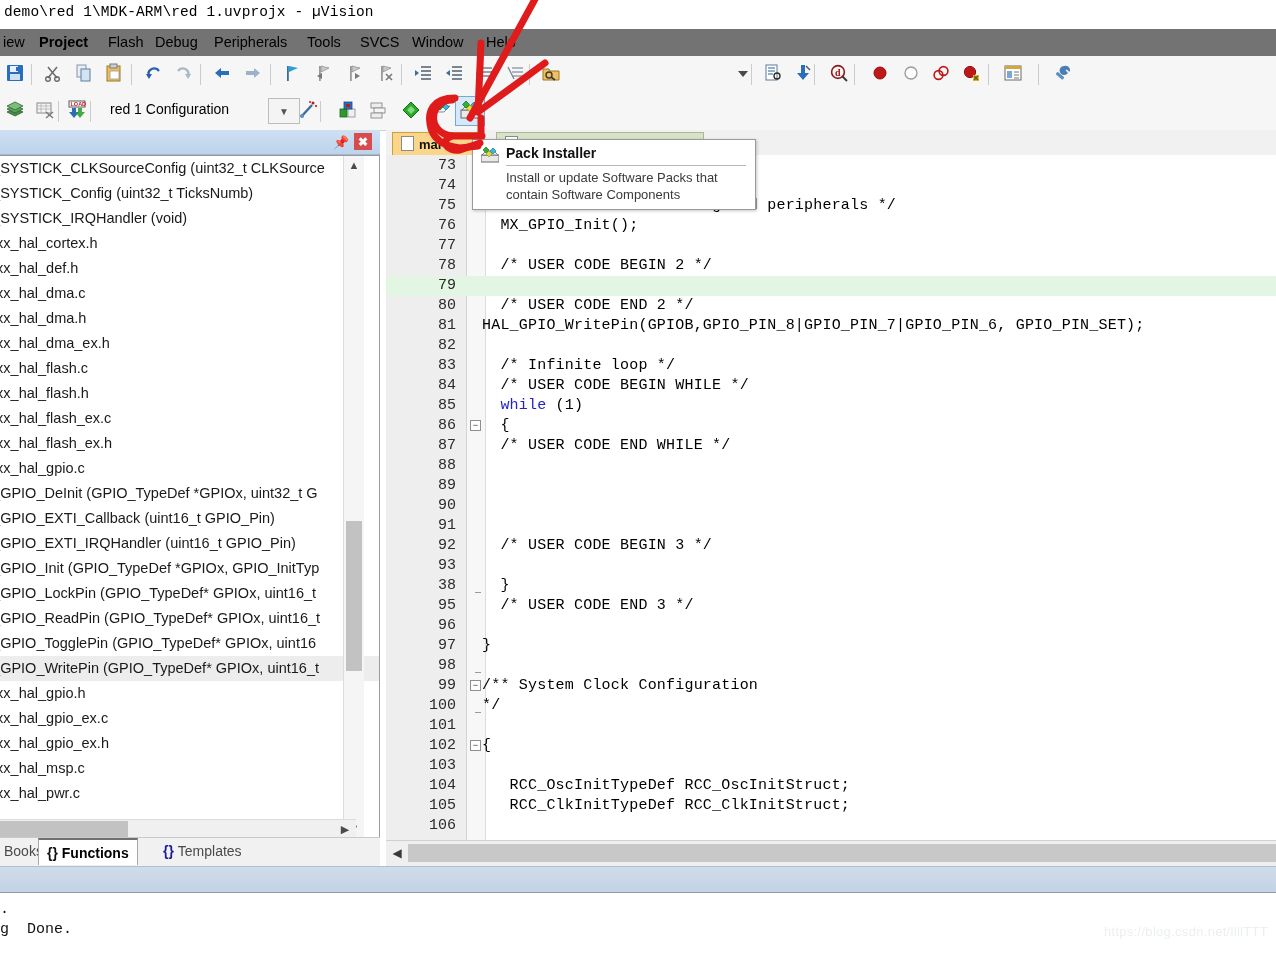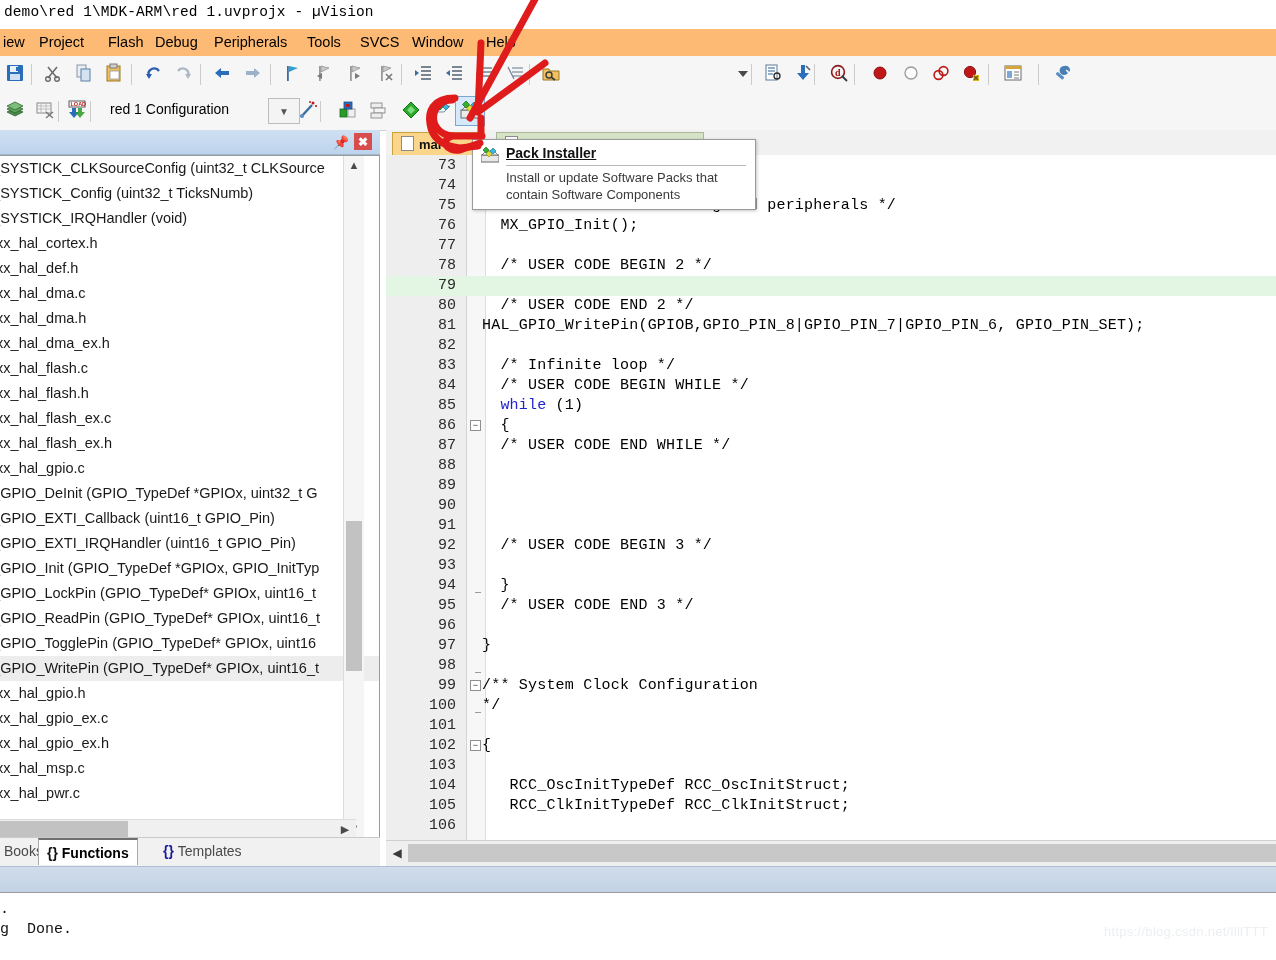--- a/index.html
+++ b/index.html
@@ -17,21 +17,21 @@
     background:#ffffff;
   }
   .titlebar .caption{
     position:absolute;left:4px;top:4px;font-size:14.5px;color:#000;
     white-space:nowrap;letter-spacing:0.1px;font-family:Liberation Mono, monospace;
   }
 
   
   .menubar{
     position:absolute;left:0;top:29px;width:1276px;height:27px;
-    background:#fdba74;
+    background:#737373;
   }
   .menubar .mi{
     position:absolute;top:4px;font-size:14.5px;color:#000;white-space:nowrap;
     padding:1px 3px;cursor:default;
   }
 
   
   .toolbar1{
     position:absolute;left:0;top:56px;width:1276px;height:37px;
     background:#f6f6f6;border-bottom:1px solid #e2e2e2;
@@ -194,21 +194,21 @@
   }
 
   
   .tooltip{
     position:absolute;left:472px;top:139px;width:282px;height:69px;
     background:#ffffff;border:1px solid #9a9a9a;z-index:60;
     box-shadow:1px 1px 3px rgba(0,0,0,0.22);
   }
   .tooltip .tt-icon{position:absolute;left:8px;top:6px;width:18px;height:17px;}
   .tooltip .tt-title{
-    position:absolute;left:33px;top:5px;font-size:14px;font-weight:bold;color:#111;text-decoration:underline;
+    position:absolute;left:33px;top:5px;font-size:14px;font-weight:bold;color:#111;
   }
   .tooltip .tt-rule{
     position:absolute;left:33px;top:25px;width:240px;height:1px;background:#b8b8b8;
   }
   .tooltip .tt-body{
     position:absolute;left:33px;top:29px;width:243px;font-size:13px;color:#3a3a3a;
     line-height:17px;
   }
 
   
@@ -236,21 +236,21 @@
 <body>
 
 <div id="app">
 
   <div class="titlebar">
     <div class="caption">demo\red 1\MDK-ARM\red 1.uvprojx - µVision</div>
   </div>
 
   <div class="menubar" id="menubar">
       <div class="mi" style="left: 0px;">iew</div>
-      <div class="mi" style="left: 36px;">Project</div>
+      <div class="mi" style="left: 36px; font-weight: bold;">Project</div>
       <div class="mi" style="left: 105px;">Flash</div>
       <div class="mi" style="left: 152px;">Debug</div>
       <div class="mi" style="left: 211px;">Peripherals</div>
       <div class="mi" style="left: 304px;">Tools</div>
       <div class="mi" style="left: 357px;">SVCS</div>
       <div class="mi" style="left: 409px;">Window</div>
       <div class="mi" style="left: 483px;">Help</div>
     </div>
 
   <div class="toolbar1" id="toolbar1">
@@ -695,21 +695,21 @@
           </div>
           <div class="cline" style="top: 381px;">
             <span class="ln">92</span>
             <span class="code tok-cm">  /* USER CODE BEGIN 3 */</span>
           </div>
           <div class="cline" style="top: 401px;">
             <span class="ln">93</span>
             <span class="code"></span>
           </div>
           <div class="cline" style="top: 421px;">
-            <span class="ln">94</span>
+            <span class="ln">38</span>
             <span class="foldend" style="top: 16px;"></span>
             <span class="code">  }</span>
           </div>
           <div class="cline" style="top: 441px;">
             <span class="ln">95</span>
             <span class="code tok-cm">  /* USER CODE END 3 */</span>
           </div>
           <div class="cline" style="top: 461px;">
             <span class="ln">96</span>
             <span class="code"></span>

